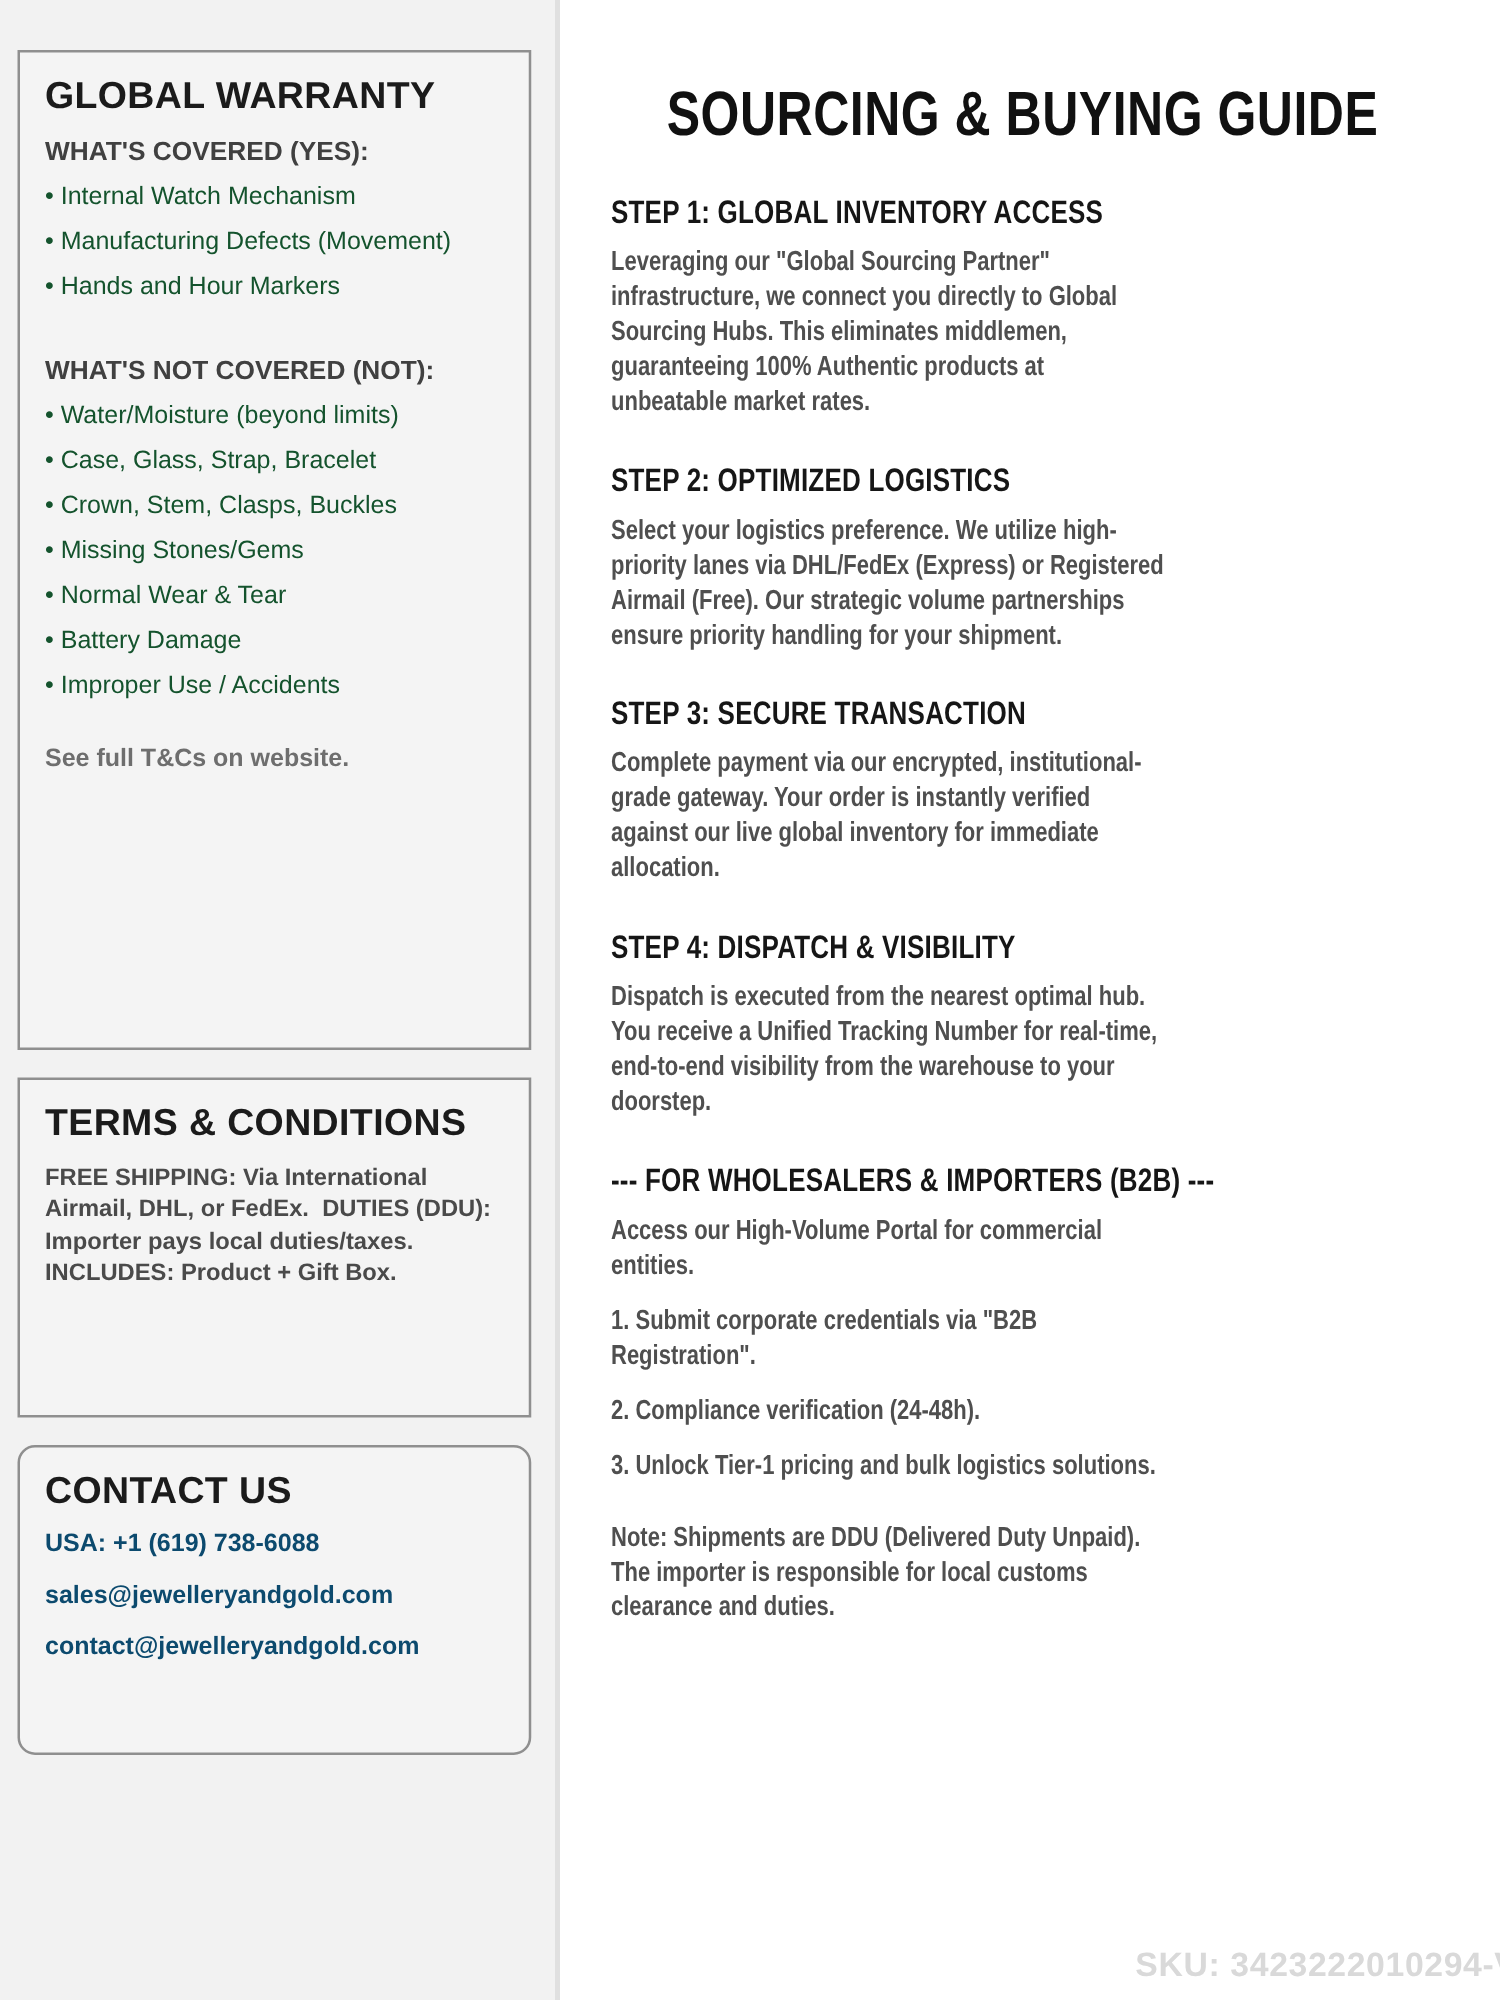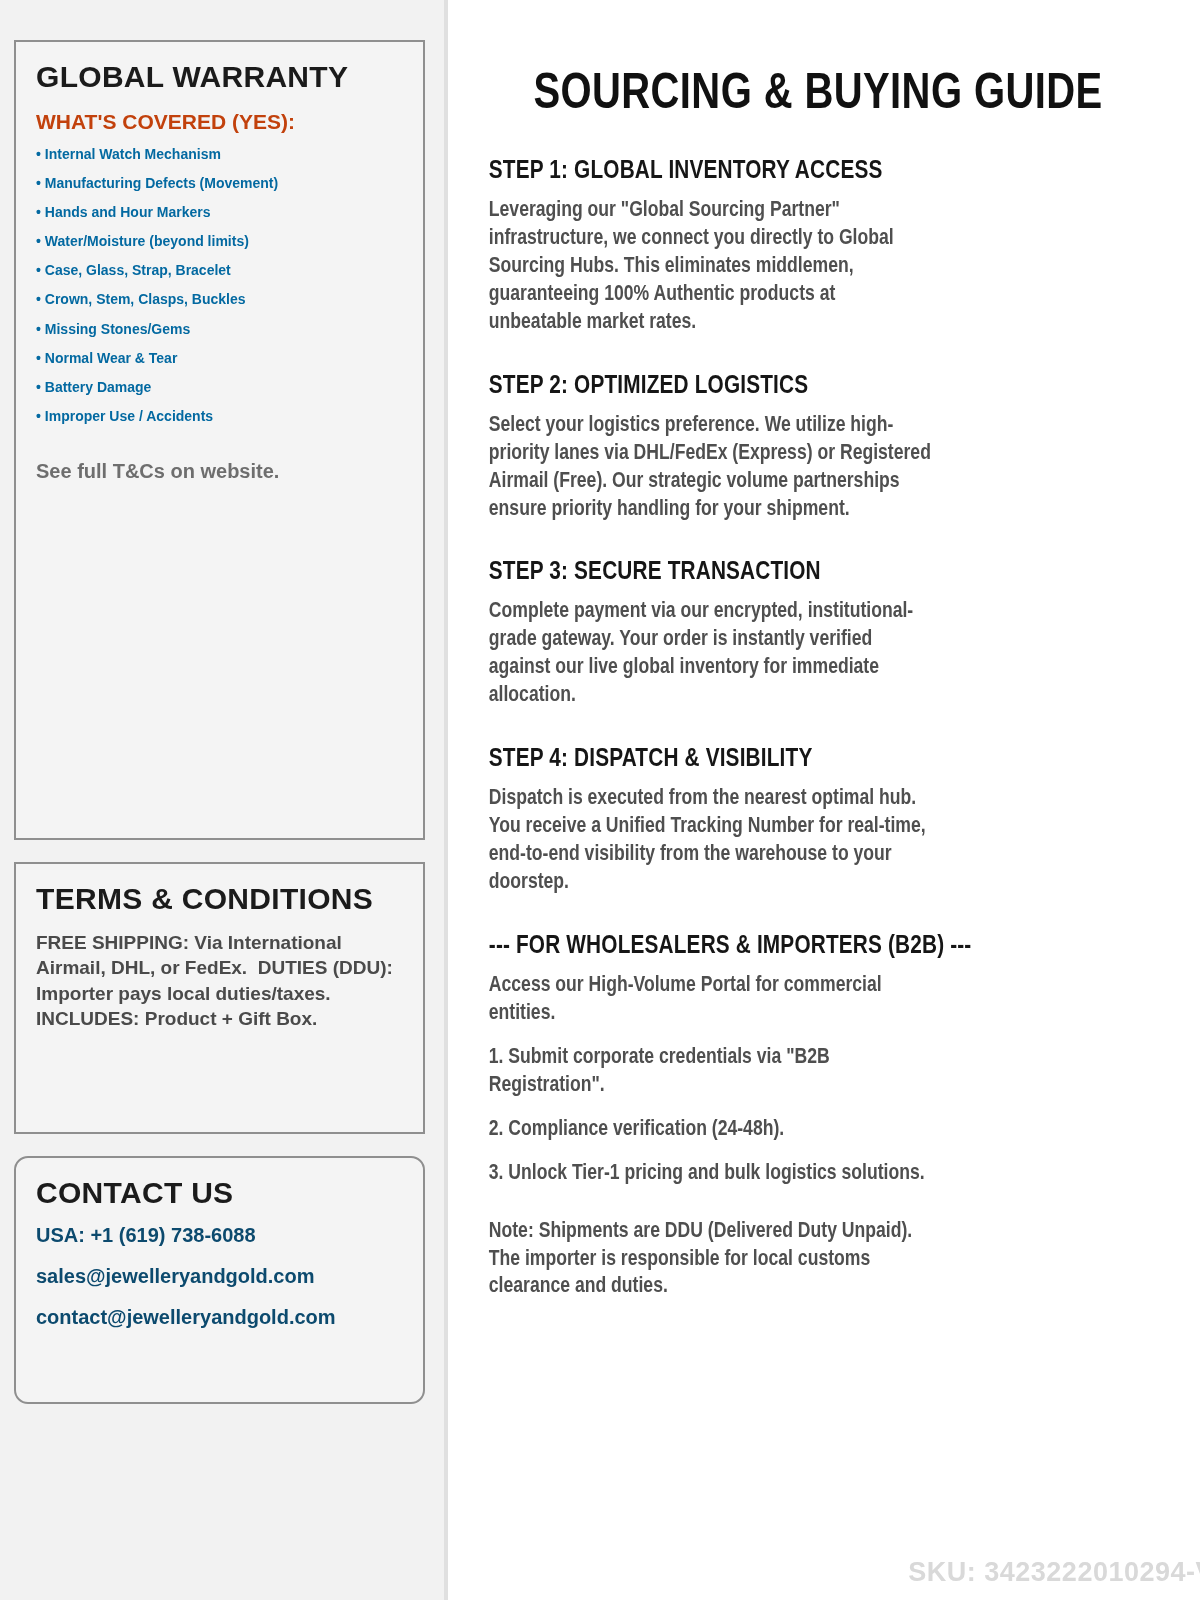--- a/index.html
+++ b/index.html
@@ -16,26 +16,26 @@
     box-sizing:border-box;border:2px solid #8f8f8f;
     margin:0 19px 22px 14px;padding:18px 20px;background:#f4f4f4;
   }
   .box-warranty{margin-top:40px;height:800px;}
   .box-terms{height:272px;}
   .box-contact{height:248px;border-radius:14px;}
   .box-title{
     margin:0 0 12px;font-size:30px;font-weight:800;color:#1b1b1b;letter-spacing:.3px;
   }
   .sub-heading{
-    margin:16px 0 12px;font-size:21px;font-weight:700;color:#c2410c;
+    margin:16px 0 12px;font-size:21px;font-weight:700;color:#404040;
   }
   .sub-heading.second{margin-top:44px;}
   ul.bullets{list-style:none;margin:0;padding:0;}
   ul.bullets li{
-    font-size:14px;font-weight:700;color:#0369a1;line-height:1.15;margin:0 0 13px;
+    font-size:20px;font-weight:400;color:#14532d;line-height:1.15;margin:0 0 13px;
   }
   ul.bullets li::before{content:"\2022  ";}
   .footnote{margin-top:36px;font-size:20px;font-weight:700;color:#6e6e6e;}
   .tc-body{
     margin-top:14px;font-size:19px;font-weight:700;color:#4a4a4a;
     line-height:1.33;white-space:pre-wrap;
   }
   .contact-lines{margin-top:14px;}
   .contact-line{font-size:20px;font-weight:700;color:#0c4a6e;margin:0 0 19px;line-height:1.1;}
   
@@ -68,20 +68,21 @@
 <div class="sidebar">
 
   <div class="box box-warranty">
     <h2 class="box-title">GLOBAL WARRANTY</h2>
     <div class="sub-heading">WHAT'S COVERED (YES):</div>
     <ul class="bullets" id="covered-list">
         <li>Internal Watch Mechanism</li>
         <li>Manufacturing Defects (Movement)</li>
         <li>Hands and Hour Markers</li>
       </ul>
+    <div class="sub-heading second">WHAT'S NOT COVERED (NOT):</div>
     <ul class="bullets" id="notcovered-list">
         <li>Water/Moisture (beyond limits)</li>
         <li>Case, Glass, Strap, Bracelet</li>
         <li>Crown, Stem, Clasps, Buckles</li>
         <li>Missing Stones/Gems</li>
         <li>Normal Wear &amp; Tear</li>
         <li>Battery Damage</li>
         <li>Improper Use / Accidents</li>
       </ul>
     <div class="footnote">See full T&amp;Cs on website.</div>

